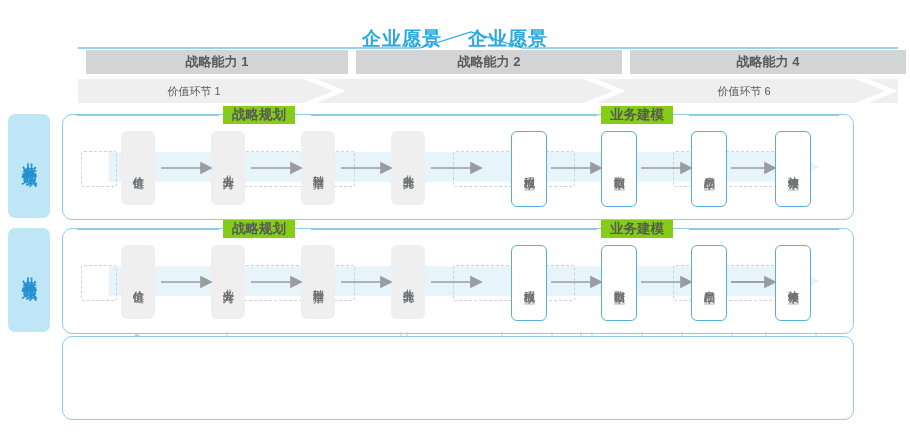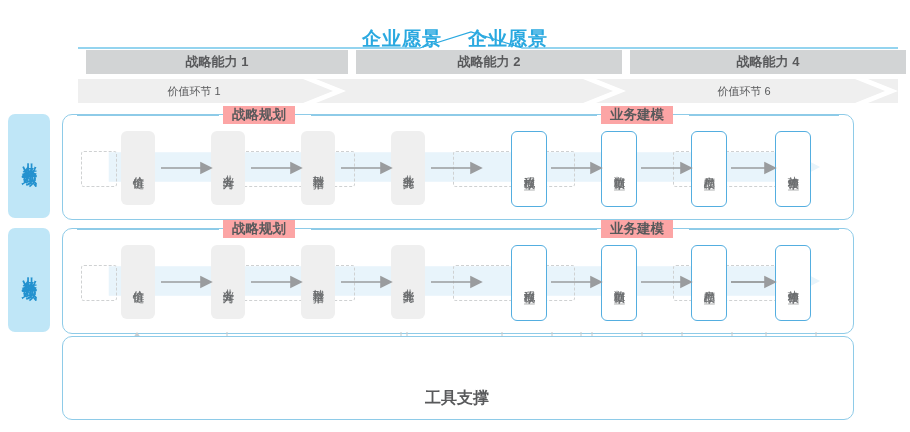--- a/index.html
+++ b/index.html
@@ -55,21 +55,21 @@
 
   
   .domain{
     position:absolute;left:62px;width:790px;
     border:1px solid #8ecbe8;border-radius:10px;background:#ffffff;
   }
   .band{position:absolute;left:0;height:44px;}
 
   .sec-title{
     position:absolute;font-size:13.5px;font-weight:bold;color:#58595b;
-    background:#fca5a5;padding:0 9px;white-space:nowrap;transform:translateY(-50%);
+    background:#84cc16;padding:0 9px;white-space:nowrap;transform:translateY(-50%);
   }
   .sec-line{position:absolute;height:1px;background:#8ecbe8;}
 
   .node{
     position:absolute;width:34px;height:74px;border-radius:6px;
     display:flex;align-items:center;justify-content:center;
     font-size:11.5px;line-height:1.12;color:#6a6c6e;text-align:center;
   }
   .node span{writing-mode:vertical-rl;letter-spacing:1px;white-space:nowrap;}
   .node.grey{background:#efefef;}
@@ -332,15 +332,14 @@
 
   <div class="tool-lab" style="left:637px;top:348px;width:140px;">
     <div>产品模板</div>
   </div>
 
   <div class="tool-lab" style="left:721px;top:348px;width:140px;">
     <div>界面标准</div>
   </div>
 
   <div class="footer" style="top:336px;height:82px;"></div>
-  <div class="footer-txt" style="left:62px;top:388px;width:790px;">工具支撑</div>
 
 </div>
 
 </body></html>

